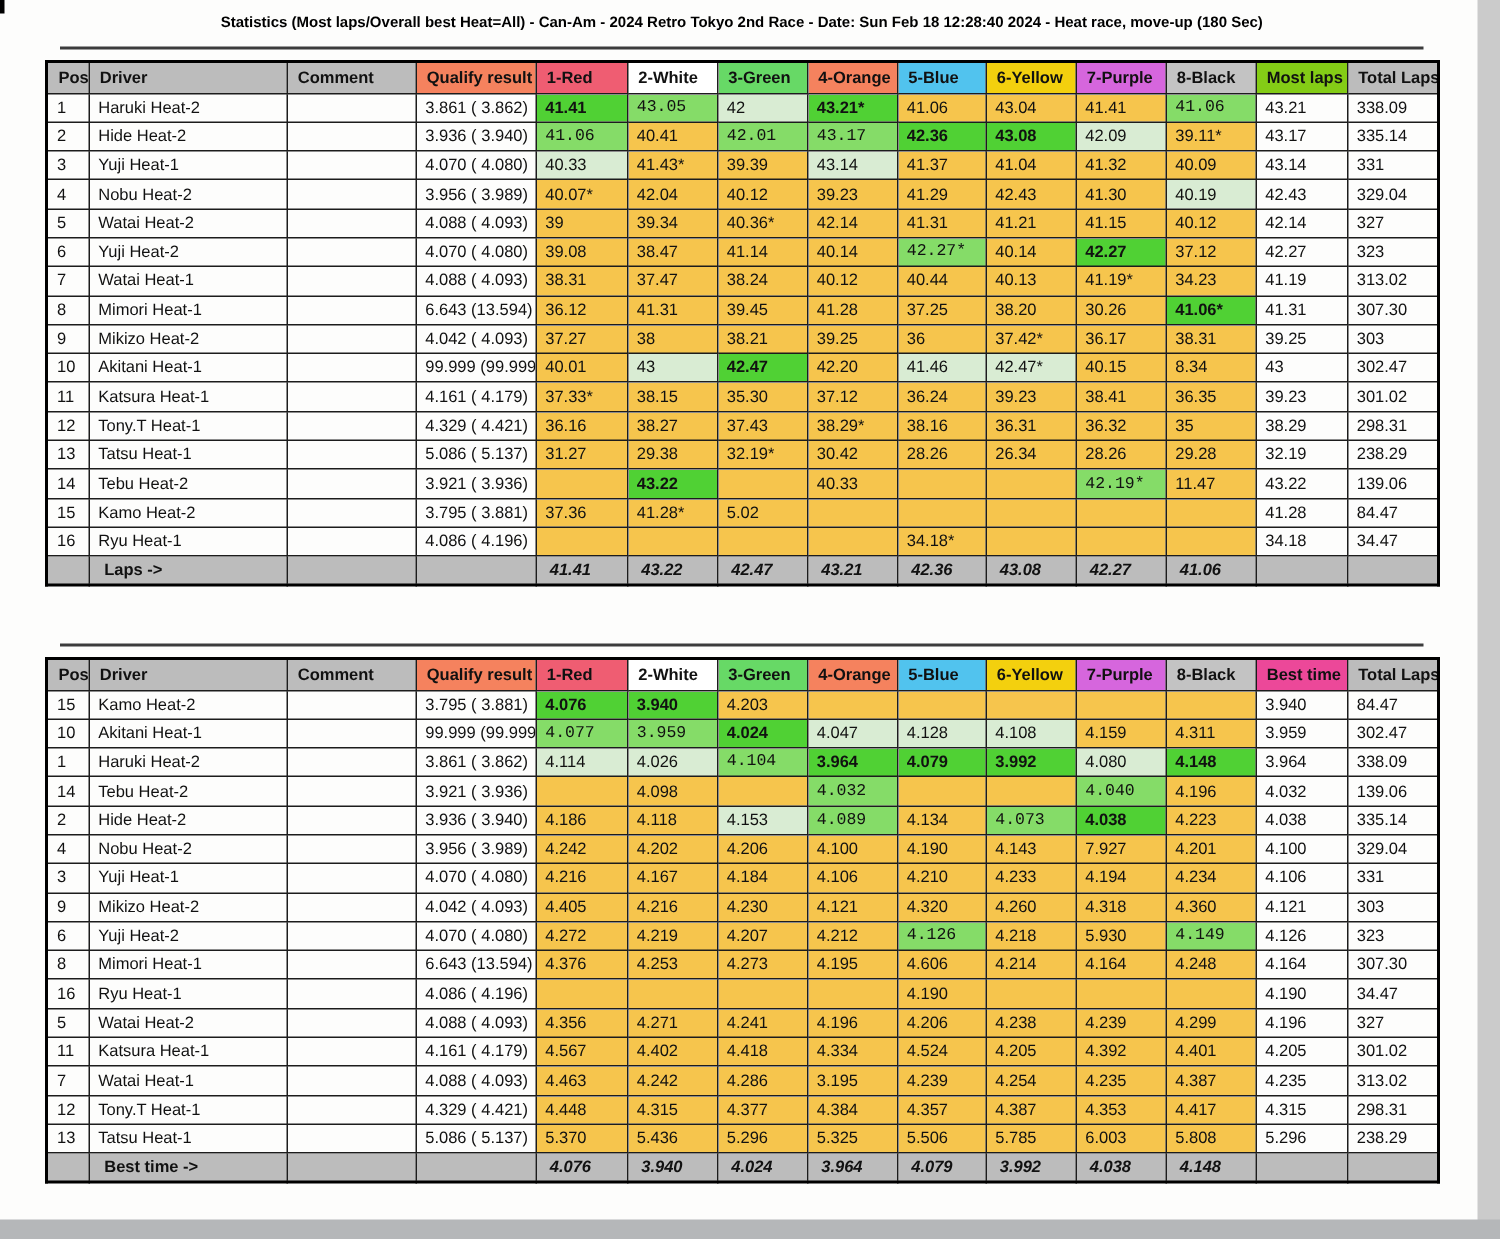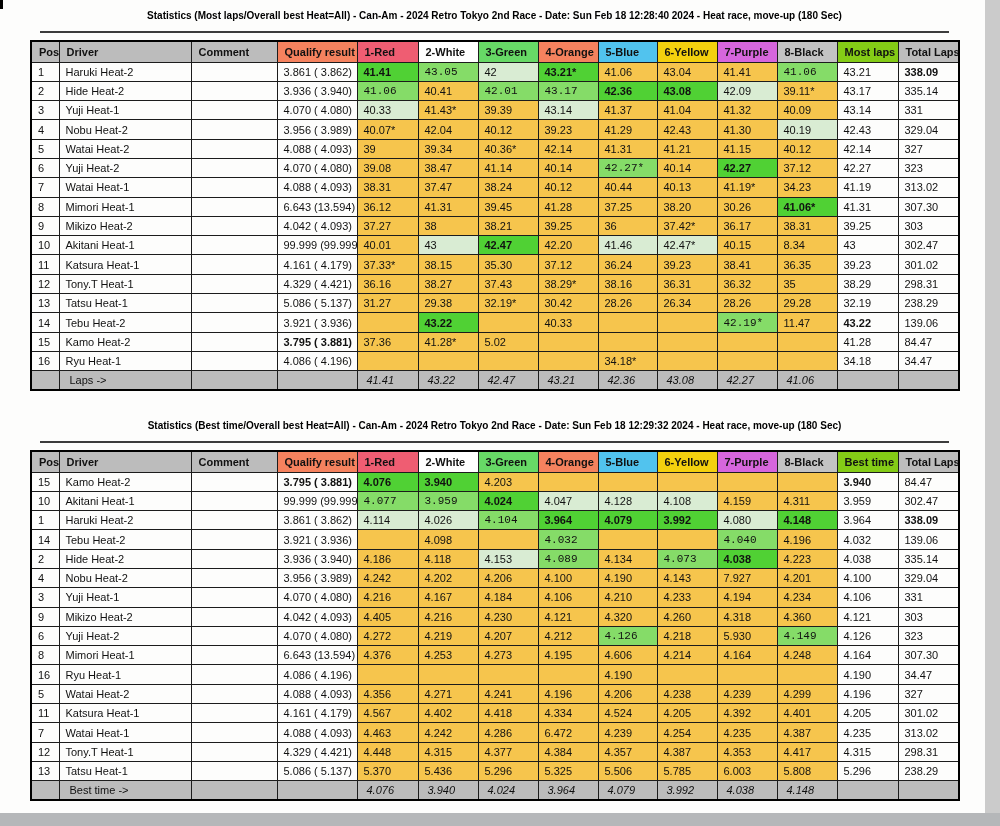--- a/index.html
+++ b/index.html
@@ -26,22 +26,22 @@
   }
   table.stats thead th{height:21px;font-weight:bold;padding-left:7px;margin-left:48px;}
   td.pos{padding-left:5px;}
   td.qual{text-align:center;padding-left:0;}
   td.sum, td.tot{padding-left:7px;}
   td.heat{padding-left:7px;}
   .co{background:var(--o);}
   .cg{background:var(--g);font-weight:bold;}
   .cm{background:var(--m);font-family:Liberation Mono, monospace;}
   .cp{background:var(--p);}
-  .b{font-weight:bold;}
-  tfoot td{background:var(--foot);font-weight:normal;height:17px;}
+  .b{font-weight:normal;}
+  tfoot td{background:var(--foot);font-weight:bold;height:17px;}
   tfoot td.fval{font-style:italic;padding-left:9px;}
   tfoot td.flabel{padding-left:10px;}
   .edge-right{position:absolute;top:0;right:0;width:15px;height:826px;background:#cbcbcb;}
   .edge-bottom{position:absolute;left:0;bottom:0;width:1000px;height:13px;background:#b5b7b9;}
   .nick{position:absolute;left:0;top:0;width:3px;height:9px;background:#000;}
 </style>
 </head>
 <body>
 
 <div class="nick"></div>
@@ -357,21 +357,20 @@
           <td class="fval">42.27</td>
           <td class="fval">41.06</td>
           <td></td>
           <td></td>
         </tr>
       </tfoot>
     </table>
 </section>
 
 <section class="report" id="r1">
-  <div class="title">Statistics (Best time/Overall best Heat=All) - Can-Am - 2024 Retro Tokyo 2nd Race - Date: Sun Feb 18 12:29:32 2024 - Heat race, move-up (180 Sec)</div>
   <div class="rule"></div>
   <table class="stats" id="t1">
       <colgroup>
         <col style="width: 28px;">
         <col style="width: 132px;">
         <col style="width: 86px;">
         <col style="width: 80px;">
         <col style="width: 61px;">
         <col style="width: 60px;">
         <col style="width: 60px;">
@@ -390,21 +389,21 @@
           <th style="background: rgb(188, 188, 188);">Comment</th>
           <th style="background: rgb(245, 130, 94);">Qualify result</th>
           <th style="background: rgb(239, 93, 114);">1-Red</th>
           <th style="background: rgb(255, 255, 255);">2-White</th>
           <th style="background: rgb(103, 217, 102);">3-Green</th>
           <th style="background: rgb(245, 130, 94);">4-Orange</th>
           <th style="background: rgb(81, 195, 238);">5-Blue</th>
           <th style="background: rgb(243, 208, 14);">6-Yellow</th>
           <th style="background: rgb(214, 102, 221);">7-Purple</th>
           <th style="background: rgb(195, 195, 195);">8-Black</th>
-          <th style="background: #84cc16;">Best time</th>
+          <th style="background: #ec4899;">Best time</th>
           <th style="background: rgb(188, 188, 188);">Total Laps</th>
         </tr>
       </thead>
       <tbody>
         <tr>
           <td class="pos">15</td>
           <td class="driver">Kamo Heat-2</td>
           <td class="comment"></td>
           <td class="qual b">3.795 ( 3.881)</td>
           <td class="heat cg">4.076</td>
@@ -611,21 +610,21 @@
           <td class="tot">301.02</td>
         </tr>
         <tr>
           <td class="pos">7</td>
           <td class="driver">Watai Heat-1</td>
           <td class="comment"></td>
           <td class="qual">4.088 ( 4.093)</td>
           <td class="heat co">4.463</td>
           <td class="heat co">4.242</td>
           <td class="heat co">4.286</td>
-          <td class="heat co">6.472</td>
+          <td class="heat co">3.195</td>
           <td class="heat co">4.239</td>
           <td class="heat co">4.254</td>
           <td class="heat co">4.235</td>
           <td class="heat co">4.387</td>
           <td class="sum">4.235</td>
           <td class="tot">313.02</td>
         </tr>
         <tr>
           <td class="pos">12</td>
           <td class="driver">Tony.T Heat-1</td>

